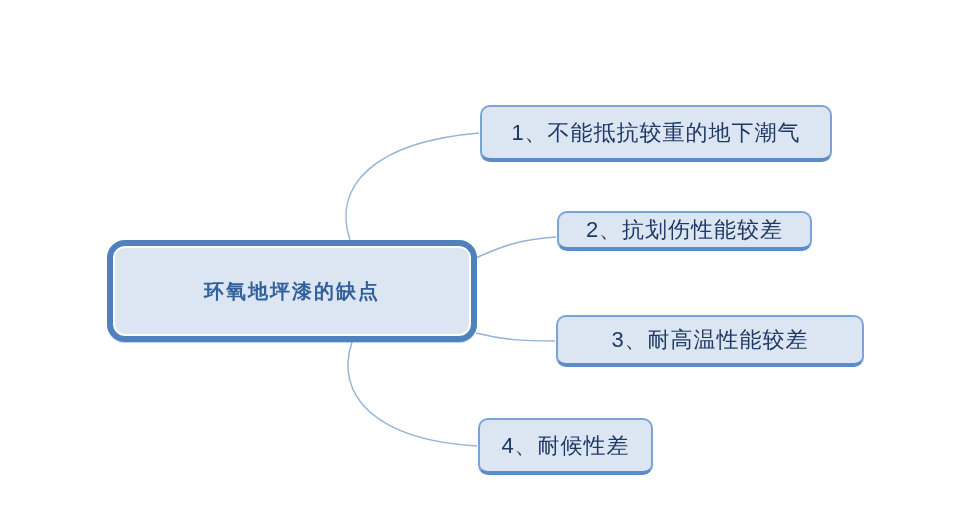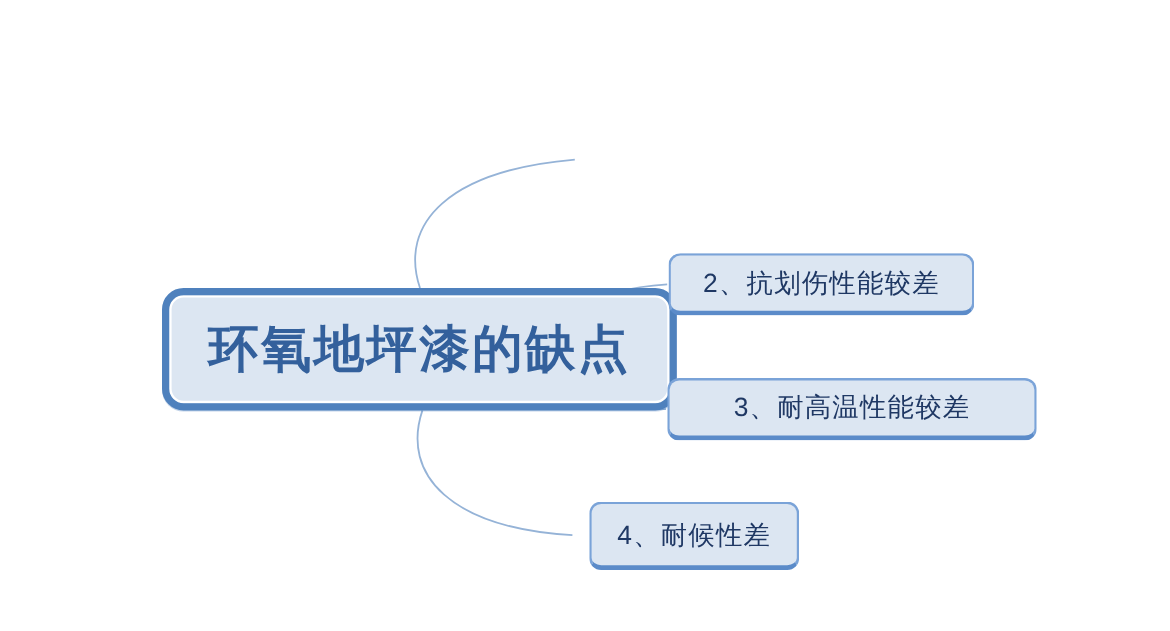--- a/index.html
+++ b/index.html
@@ -22,55 +22,56 @@
   }
   .canvas{position:absolute;inset:0;}
   svg.connectors{position:absolute;left:0;top:0;width:975px;height:526px;pointer-events:none;}
   svg.connectors path{fill:none;stroke:var(--connector);stroke-width:1.5;}
   .node{
     position:absolute;box-sizing:border-box;
     display:flex;align-items:center;justify-content:center;
     text-align:center;cursor:default;white-space:nowrap;
   }
   .node-root{
-    left:107px;top:240px;width:429px;height:102px;
+    left:107px;top:240px;width:370px;height:102px;
     background:var(--root-fill);
     border:6px solid var(--root-border);
     border-radius:18px;
     box-shadow:inset 0 0 0 2px #ffffff, 0 1px 0 rgba(79,129,189,.35);
     color:var(--root-text);
-    font-size:42px;font-weight:bold;letter-spacing:2px;margin-left:28px;
+    font-size:20px;font-weight:bold;letter-spacing:2px;
   }
   .node-branch{
     background:var(--branch-fill);
     border:2px solid var(--branch-border);
     border-bottom:4px solid var(--branch-border-dark);
     border-radius:10px;
     color:var(--branch-text);
     font-size:22px;letter-spacing:1px;
   }
   .branch-1{left:480px;top:105px;width:352px;height:57px;}
-  .branch-2{left:557px;top:211px;width:255px;height:52px;}
+  .branch-2{left:557px;top:211px;width:255px;height:40px;}
   .branch-3{left:556px;top:315px;width:308px;height:52px;}
-  .branch-4{left:478px;top:418px;width:175px;height:57px;margin-left:13px;}
+  .branch-4{left:478px;top:418px;width:175px;height:57px;}
 </style>
 </head>
 <body>
 
 <div class="canvas">
 
   <svg class="connectors" viewBox="0 0 975 526">
     <path d="M 350 240 C 332 186 374 142 479 133"></path>
     <path d="M 476 258 C 502 246 522 239 556 237"></path>
     <path d="M 476 333 C 504 340 522 341 555 341"></path>
     <path d="M 352 342 C 334 396 376 440 477 446"></path>
   </svg>
 
   <div class="node node-root">环氧地坪漆的缺点</div>
 
+  <div class="node node-branch branch-1">1、不能抵抗较重的地下潮气</div>
 
   <div class="node node-branch branch-2">2、抗划伤性能较差</div>
 
   <div class="node node-branch branch-3">3、耐高温性能较差</div>
 
   <div class="node node-branch branch-4">4、耐候性差</div>
 
 </div>
 
 </body></html>

